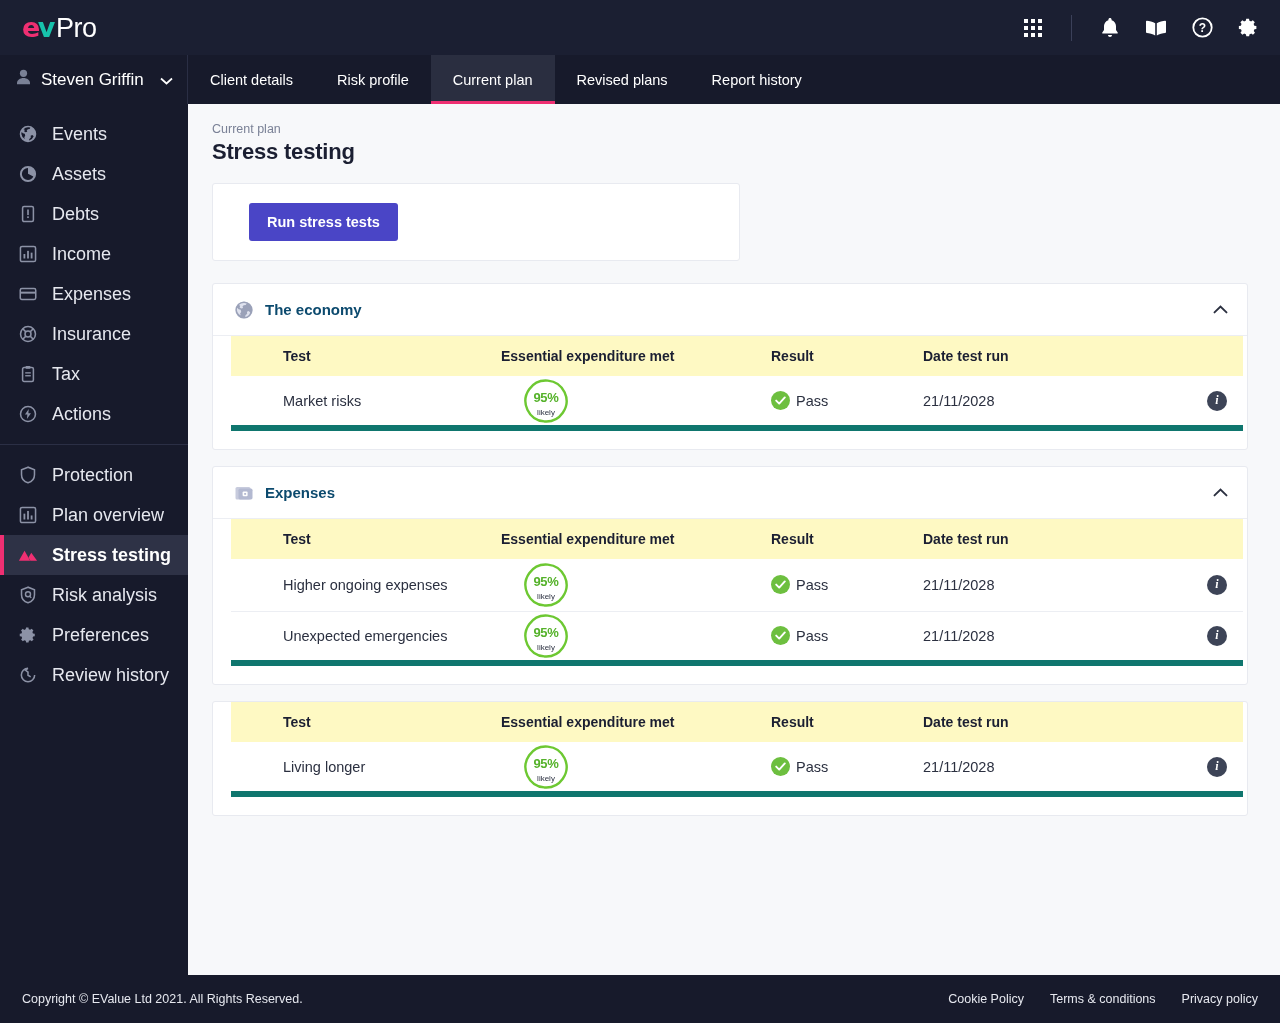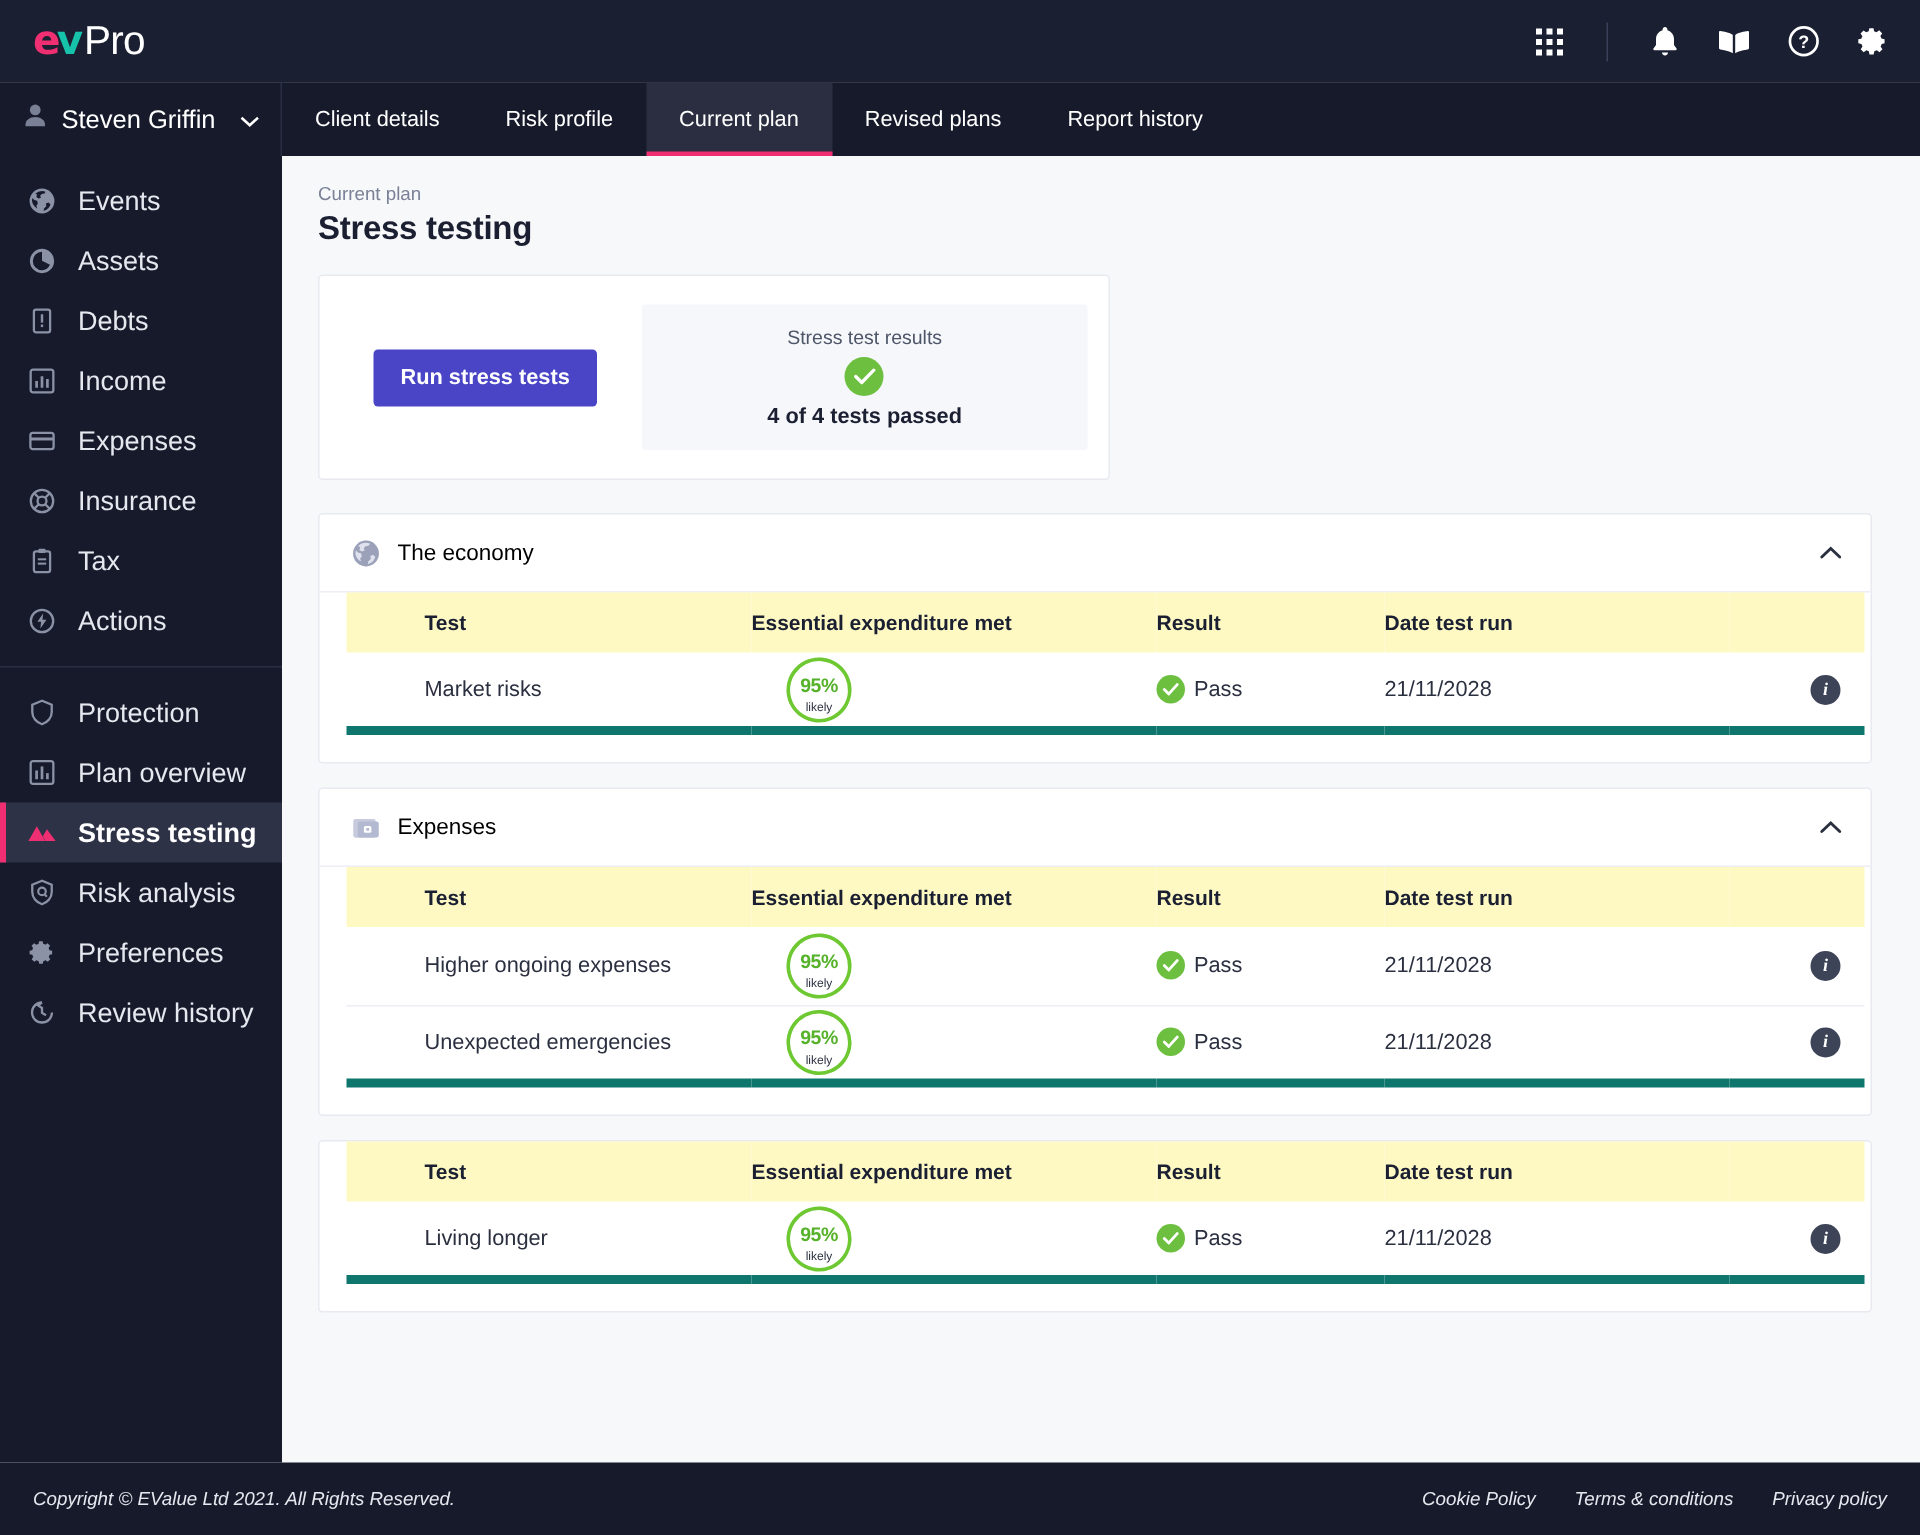--- a/index.html
+++ b/index.html
@@ -90,21 +90,21 @@
 
   
   .section {
     background: #fff; border: 1px solid #e8eaf0; border-radius: 3px; margin-bottom: 16px;
   }
   .section-head {
     height: 52px; display: flex; align-items: center; padding: 0 18px 0 20px;
     border-bottom: 1px solid #eceef3; cursor: pointer;
   }
   .sec-icon { width: 22px; height: 22px; margin-right: 10px; display: flex; align-items: center; justify-content: center; }
-  .sec-title { font-size: 15px; font-weight: 400; color: #000000; flex: 1; }
+  .sec-title { font-size: 15px; font-weight: 700; color: #0c4a6e; flex: 1; }
   .chev { width: 18px; height: 18px; display: flex; align-items: center; justify-content: center; }
 
   .tbl { width: 100%; border-collapse: collapse; table-layout: fixed; }
   .tbl thead th {
     background: #fef9c3; text-align: left; font-size: 14px; font-weight: 700; color: #1b1f32;
     padding: 12px 0; height: 40px;
   }
   .tbl tbody td { padding: 0; height: 52px; font-size: 14.5px; color: #2b3040; border-bottom: 1px solid #eceef3; }
   .tbl tbody tr:last-child td { border-bottom: 6px solid #0f766e; }
   .col-pad-l { padding-left: 52px !important; }
@@ -134,21 +134,21 @@
     width: 20px; height: 20px; border-radius: 50%; background: #3d4457; color: #fff;
     display: flex; align-items: center; justify-content: center; font-size: 12px;
     font-family: "Liberation Serif", serif; font-style: italic; font-weight: 700;
     cursor: pointer; margin-left: auto;
   }
   .info-wrap { display: flex; justify-content: flex-end; padding-right: 16px; }
 
   
   .footer {
     height: 48px; flex: 0 0 48px; background: #171a2b; display: flex; align-items: center;
-    justify-content: space-between; padding: 0 22px; color: #e6e8ef; font-size: 12.5px; font-style: italic;
+    justify-content: space-between; padding: 0 22px; color: #e6e8ef; font-size: 12.5px;
   }
   .footlinks { display: flex; gap: 26px; }
   .footlinks a { color: #e6e8ef; text-decoration: none; cursor: pointer; }
 </style>
 </head>
 <body>
 
 <div class="app">
 
   <div class="topbar">
@@ -364,29 +364,20 @@
         <span>Review history</span>
       </div>
     </div>
 
     <div class="main">
       <div class="crumb">Current plan</div>
       <div class="page-title">Stress testing</div>
 
       <div class="summary-card">
         <button class="btn-primary">Run stress tests</button>
-        <div class="result-box">
-          <div class="result-label">Stress test results</div>
-          <div class="check-big">
-            <svg width="15" height="12" viewBox="0 0 15 12" fill="none" stroke="#ffffff" stroke-width="2.2" stroke-linecap="round" stroke-linejoin="round">
-                <path d="M1.5 6l4 4L13.5 1.8"></path>
-              </svg>
-          </div>
-          <div class="result-count">4 of 4 tests passed</div>
-        </div>
       </div>
 
       <div class="section">
         <div class="section-head">
           <span class="sec-icon">
             <svg width="20" height="20" viewBox="0 0 20 20">
                 <circle cx="10" cy="10" r="8.6" fill="#dfe2ee"></circle>
                 <path d="M10 1.4a8.6 8.6 0 100 17.2A8.6 8.6 0 0010 1.4zm0 1.5c1 0 1.9.2 2.7.6l-1 1.4-2 .3-1.2 1.3.6 1.5-1.9.6L5.6 7.6l.6-1.9-1.4-.6A7 7 0 0110 2.9zM2.9 10c0-.8.1-1.5.4-2.2l1.3 1.5 2.1.5.5 2.1-1.1 1.6.7 1.9A7 7 0 012.9 10zm8.3 7.1l.3-1.8 1.7-1.6-.3-2 1.8-.8 1.5 1.5a7 7 0 01-5 4.7z" fill="#9aa1b8"></path>
               </svg>
           </span>

